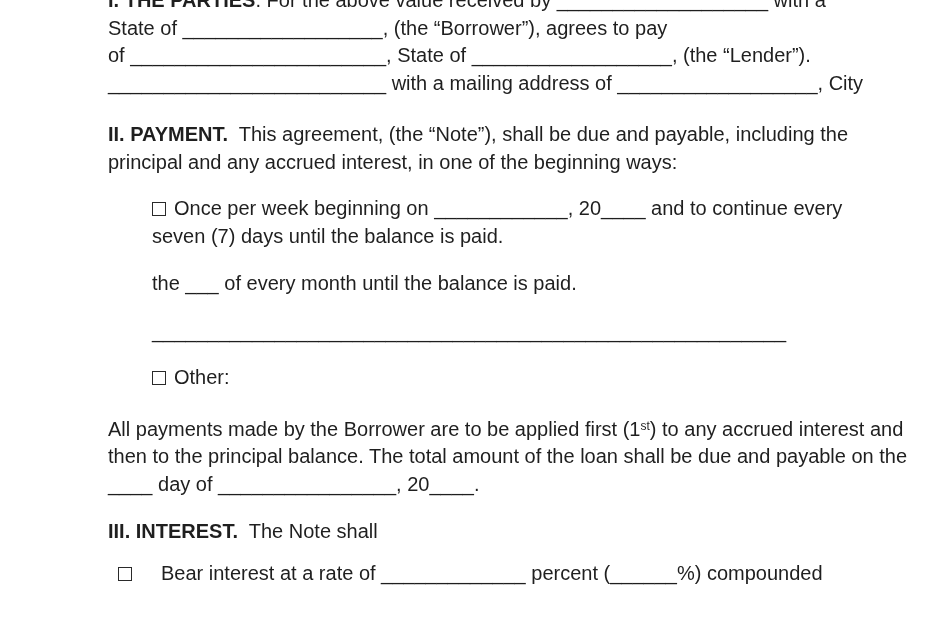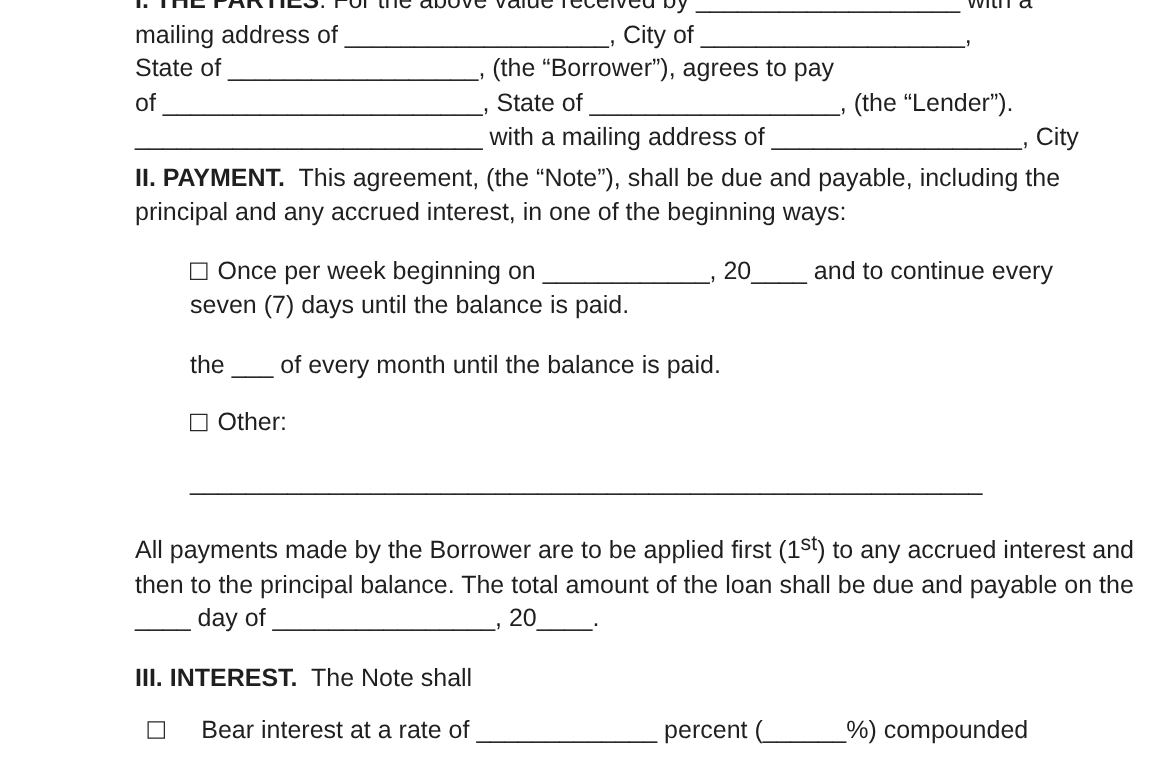--- a/index.html
+++ b/index.html
@@ -17,22 +17,22 @@
     padding-left: 108px;
   }
   .para { margin: 0; }
   .line {
     font-size: 20px;
     line-height: 27.5px;
     white-space: pre;
     color: #1f1f1f;
   }
   .b { font-weight: bold; }
-  .sup { font-size: 17px; vertical-align: 6px; }
-  .mt18 { margin-top: 5px; }
+  .sup { font-size: 12px; vertical-align: 6px; }
+  .mt18 { margin-top: 24px; }
   .mt19 { margin-top: 19px; }
   .mt20 { margin-top: 20px; }
   .mt21 { margin-top: 21px; }
   .mt14 { margin-top: 14px; }
   .indent { margin-left: 44px; }
   .indent-sm { margin-left: 10px; }
   .checkbox {
     display: inline-block;
     width: 14px; height: 14px;
     border: 1.6px solid #2a2a2a;
@@ -44,46 +44,45 @@
   .checkbox.wide-gap { margin-right: 29px; }
 </style>
 </head>
 <body>
 
 <div class="viewport">
   <div class="page">
 
     <div class="para">
       <div class="line"><span class="b"></span><span class="b">I. THE PARTIES</span><span>. For the above value received by ___________________ with a</span></div>
-      <div class="line">mailing address of ___________________, City of ___________________,</div>
       <div class="line">State of __________________, (the “Borrower”), agrees to pay</div>
       <div class="line">of _______________________, State of __________________, (the “Lender”).</div>
       <div class="line">_________________________ with a mailing address of __________________, City</div>
     </div>
 
     <div class="para mt18">
       <div class="line"><span class="b">II. PAYMENT.</span><span>  This agreement, (the “Note”), shall be due and payable, including the</span></div>
       <div class="line">principal and any accrued interest, in one of the beginning ways:</div>
     </div>
 
     <div class="para mt19">
       <div class="line indent"><span class="checkbox"></span><span>Once per week beginning on ____________, 20____ and to continue every</span></div>
       <div class="line indent">seven (7) days until the balance is paid.</div>
     </div>
 
     <div class="para mt20">
       <div class="line indent">the ___ of every month until the balance is paid.</div>
     </div>
 
+    <div class="para mt20">
+      <div class="line indent">_________________________________________________________</div>
+    </div>
+
     <div class="para mt19">
       <div class="line indent"><span class="checkbox"></span><span>Other:</span></div>
-    </div>
-
-    <div class="para mt20">
-      <div class="line indent">_________________________________________________________</div>
     </div>
 
     <div class="para mt21">
       <div class="line"><span>All payments made by the Borrower are to be applied first (1</span><span class="sup">st</span><span>) to any accrued interest and</span></div>
       <div class="line">then to the principal balance. The total amount of the loan shall be due and payable on the</div>
       <div class="line">____ day of ________________, 20____.</div>
     </div>
 
     <div class="para mt20">
       <div class="line"><span class="b">III. INTEREST.</span><span>  The Note shall</span></div>

